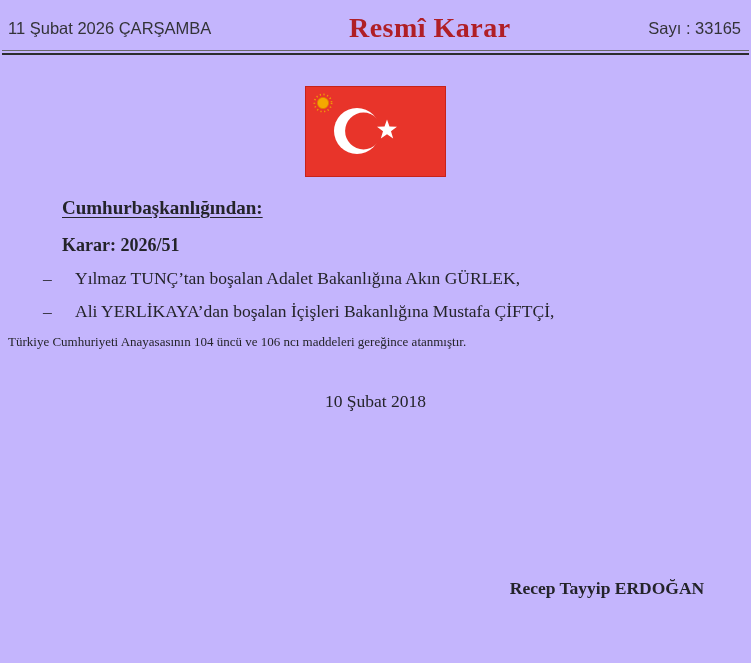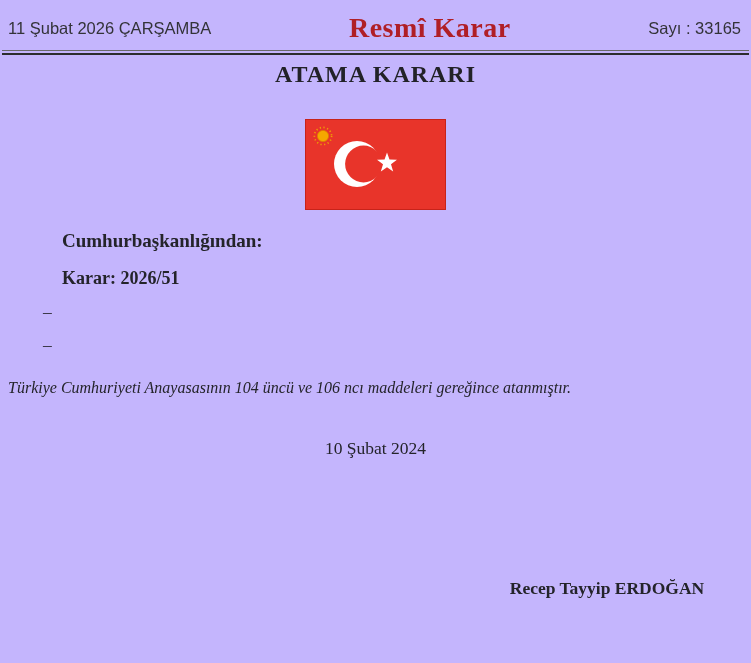--- a/index.html
+++ b/index.html
@@ -58,20 +58,21 @@
     text-align: center;
     margin-top: 31px;
     line-height: 0;
   }
   
   .body-block { margin-top: 20px; }
   .authority {
     margin-left: 62px;
     font-weight: bold;
     font-size: 19px;
+    text-decoration: underline;
     text-underline-offset: 3px;
   }
   .decision-no {
     margin-left: 62px;
     margin-top: 16px;
     font-weight: bold;
     font-size: 18px;
   }
   .intro {
     margin-left: 9px;
@@ -80,23 +81,22 @@
   }
   .decree-item {
     display: flex;
     margin-left: 43px;
     margin-top: 12px;
     font-size: 17.5px;
   }
   .decree-item .dash { width: 32px; flex: 0 0 32px; }
   .closing {
     margin-left: 8px;
-    margin-top: 24px;
-    font-size: 16px;
-    font-style: italic;
+    margin-top: 12px;
+    font-size: 13px;
   }
   .decision-date {
     text-align: center;
     margin-top: 41px;
     font-size: 17.5px;
   }
   
   .signature {
     position: absolute;
     top: 578px;
@@ -121,21 +121,20 @@
 
 <div class="page">
 
   <div class="masthead">
     <span class="masthead-date">11 Şubat 2026 ÇARŞAMBA</span>
     <span class="masthead-title">Resmî Karar</span>
     <span class="masthead-issue">Sayı : 33165</span>
   </div>
   <div class="double-rule"></div>
 
-  <div class="decree-title">ATAMA KARARI</div>
 
   <div class="flag-wrap">
     <svg width="141" height="91" viewBox="0 0 141 91">
       <rect x="0.5" y="0.5" width="140" height="90" fill="#e8342a" stroke="#c7231a" stroke-width="1"></rect>
 
       <g>
         <circle cx="18" cy="17" r="8.6" fill="none" stroke="#ef9d05" stroke-width="1.7" stroke-dasharray="1.2 2.5"></circle>
         <circle cx="18" cy="17" r="5.6" fill="#f5a800" stroke="#e07c00" stroke-width="0.8"></circle>
       </g>
 
@@ -147,26 +146,28 @@
       <polygon fill="#ffffff" points="82,33.5 84.47,40.6 91.99,40.76 85.99,45.3 88.17,52.49 82,48.2 75.83,52.49 78.01,45.3 72.01,40.76 79.53,40.6"></polygon>
     </svg>
   </div>
 
   <div class="body-block">
     <div class="authority">Cumhurbaşkanlığından:</div>
     <div class="decision-no">Karar: 2026/51</div>
 
     <div class="decree-item">
       <span class="dash">–</span>
+      <span>Yılmaz TUNÇ’tan boşalan Adalet Bakanlığına Akın GÜRLEK,</span>
     </div>
     <div class="decree-item">
       <span class="dash">–</span>
+      <span>Ali YERLİKAYA’dan boşalan İçişleri Bakanlığına Mustafa ÇİFTÇİ,</span>
     </div>
 
     <div class="closing">Türkiye Cumhuriyeti Anayasasının 104 üncü ve 106 ncı maddeleri gereğince atanmıştır.</div>
-    <div class="decision-date">10 Şubat 2024</div>
+    <div class="decision-date">10 Şubat 2018</div>
   </div>
 
   <div class="signature">
     <div class="signature-name">Recep Tayyip ERDOĞAN</div>
   </div>
 
 </div>
 
 </body></html>

